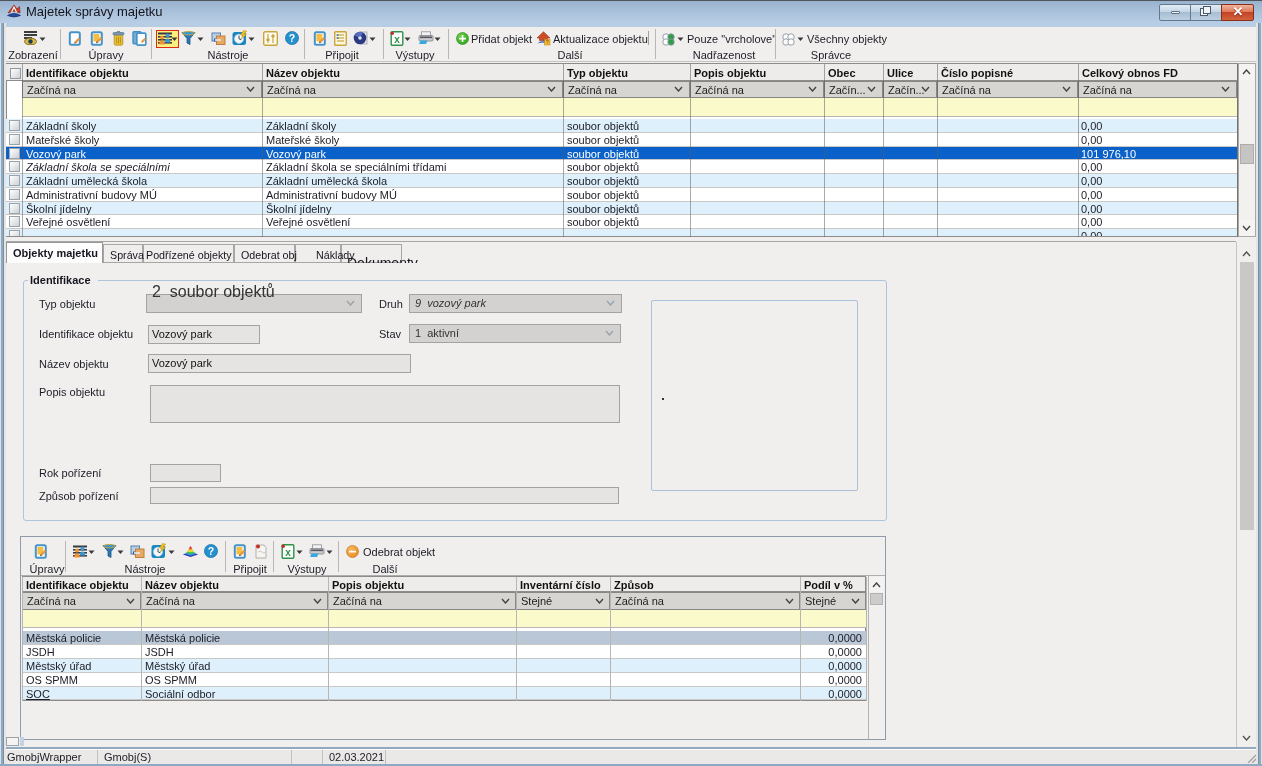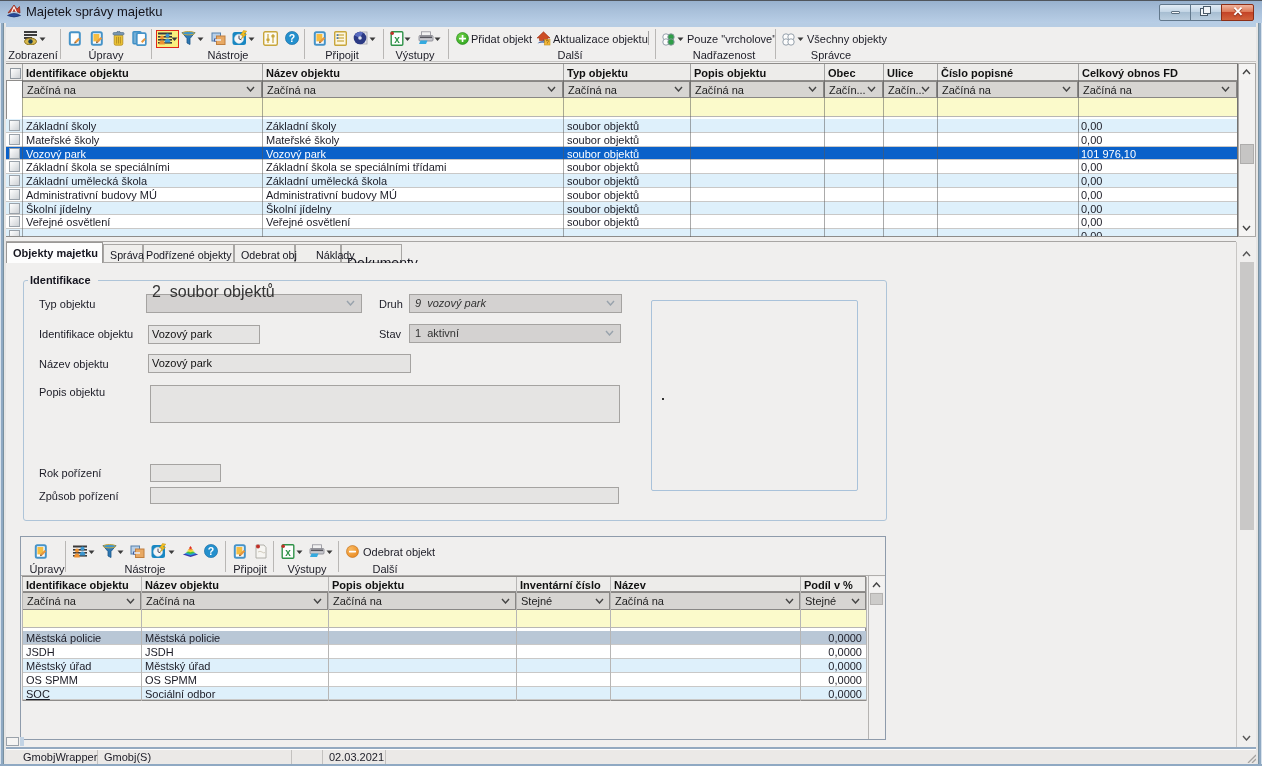--- a/index.html
+++ b/index.html
@@ -343,21 +343,21 @@
 <div style="left:567px;top:133.8px;width:120px;height:12px;font-size:11px;color:#1c1c26;white-space:nowrap;">soubor objektů</div>
 <div style="left:1081px;top:133.8px;width:150px;height:12px;font-size:11px;color:#1c1c26;white-space:nowrap;">0,00</div>
 <div style="left:6px;top:146.5px;width:1231px;height:13.75px;background:#0a61c9;border-bottom:1px solid #c9c8c7;"></div>
 <div style="left:9px;top:147.5px;width:11px;height:11px;background:linear-gradient(135deg,#fff,#cdd1d5);border:1px solid #9aa2aa;"></div>
 <div style="left:26px;top:147.5px;width:230px;height:12px;font-size:11px;color:#fff;white-space:nowrap;overflow:hidden;">Vozový park</div>
 <div style="left:266px;top:147.5px;width:292px;height:12px;font-size:11px;color:#fff;white-space:nowrap;overflow:hidden;">Vozový park</div>
 <div style="left:567px;top:147.5px;width:120px;height:12px;font-size:11px;color:#fff;white-space:nowrap;">soubor objektů</div>
 <div style="left:1081px;top:147.5px;width:150px;height:12px;font-size:11px;color:#fff;white-space:nowrap;">101 976,10</div>
 <div style="left:6px;top:160.2px;width:1231px;height:13.75px;background:#ffffff;border-bottom:1px solid #c9c8c7;"></div>
 <div style="left:9px;top:161.2px;width:11px;height:11px;background:linear-gradient(135deg,#fff,#cdd1d5);border:1px solid #9aa2aa;"></div>
-<div style="left:26px;top:161.2px;width:230px;height:12px;font-size:11px;color:#1c1c26;white-space:nowrap;overflow:hidden;">Základní škola se speciálními</div>
+<div style="left:26px;top:161.2px;width:230px;height:12px;font-size:11px;color:#1c1c26;white-space:nowrap;overflow:hidden;font-style:italic;">Základní škola se speciálními</div>
 <div style="left:266px;top:161.2px;width:292px;height:12px;font-size:11px;color:#1c1c26;white-space:nowrap;overflow:hidden;">Základní škola se speciálními třídami</div>
 <div style="left:567px;top:161.2px;width:120px;height:12px;font-size:11px;color:#1c1c26;white-space:nowrap;">soubor objektů</div>
 <div style="left:1081px;top:161.2px;width:150px;height:12px;font-size:11px;color:#1c1c26;white-space:nowrap;">0,00</div>
 <div style="left:6px;top:174.0px;width:1231px;height:13.75px;background:#def0fb;border-bottom:1px solid #c9c8c7;"></div>
 <div style="left:9px;top:175.0px;width:11px;height:11px;background:linear-gradient(135deg,#fff,#cdd1d5);border:1px solid #9aa2aa;"></div>
 <div style="left:26px;top:175.0px;width:230px;height:12px;font-size:11px;color:#1c1c26;white-space:nowrap;overflow:hidden;">Základní umělecká škola</div>
 <div style="left:266px;top:175.0px;width:292px;height:12px;font-size:11px;color:#1c1c26;white-space:nowrap;overflow:hidden;">Základní umělecká škola</div>
 <div style="left:567px;top:175.0px;width:120px;height:12px;font-size:11px;color:#1c1c26;white-space:nowrap;">soubor objektů</div>
 <div style="left:1081px;top:175.0px;width:150px;height:12px;font-size:11px;color:#1c1c26;white-space:nowrap;">0,00</div>
 <div style="left:6px;top:187.8px;width:1231px;height:13.75px;background:#ffffff;border-bottom:1px solid #c9c8c7;"></div>
@@ -615,21 +615,21 @@
     </div>
 <div style="left:363px;top:546px;width:110px;height:13px;font-size:11px;color:#1c1c26;">Odebrat objekt</div>
 <div style="left:335px;top:563px;width:100px;height:11px;text-align:center;font-size:11px;color:#1c1c26;white-space:nowrap;">Další</div>
 <div style="left:21px;top:575px;width:864px;height:1px;background:#b0aeac;"></div>
 <div style="left:22px;top:576px;width:844px;height:125px;background:#fff;border:1px solid #8e8c8a;"></div>
 <div style="left:22px;top:577px;width:843px;height:15px;background:#edecea;border-bottom:1px solid #8e8c8a;"></div>
 <div style="left:26px;top:579px;width:111px;height:12px;font-size:11px;font-weight:bold;color:#111;overflow:hidden;white-space:nowrap;">Identifikace objektu</div>
 <div style="left:145px;top:579px;width:179px;height:12px;font-size:11px;font-weight:bold;color:#111;overflow:hidden;white-space:nowrap;">Název objektu</div>
 <div style="left:332px;top:579px;width:180px;height:12px;font-size:11px;font-weight:bold;color:#111;overflow:hidden;white-space:nowrap;">Popis objektu</div>
 <div style="left:520px;top:579px;width:86px;height:12px;font-size:11px;font-weight:bold;color:#111;overflow:hidden;white-space:nowrap;">Inventární číslo</div>
-<div style="left:614px;top:579px;width:182px;height:12px;font-size:11px;font-weight:bold;color:#111;overflow:hidden;white-space:nowrap;">Název</div>
+<div style="left:614px;top:579px;width:182px;height:12px;font-size:11px;font-weight:bold;color:#111;overflow:hidden;white-space:nowrap;">Způsob</div>
 <div style="left:804px;top:579px;width:58px;height:12px;font-size:11px;font-weight:bold;color:#111;overflow:hidden;white-space:nowrap;">Podíl v %</div>
 <div style="left:22px;top:592px;width:119px;height:18px;background:#d7d5d2;border:1px solid #898785;"></div>
 <div style="left:27px;top:595px;width:95px;height:12px;font-size:11px;color:#222;overflow:hidden;white-space:nowrap;">Začíná na</div>
 <div style="left:126px;top:598px;width:9px;height:6px;">
       <svg width="9" height="6" viewBox="0 0 9 6">
         <polyline points="1,1 4.5,5 8,1" fill="none" stroke="#444" stroke-width="1.4"></polyline>
       </svg>
     </div>
 <div style="left:141px;top:592px;width:187px;height:18px;background:#d7d5d2;border:1px solid #898785;"></div>
 <div style="left:146px;top:595px;width:163px;height:12px;font-size:11px;color:#222;overflow:hidden;white-space:nowrap;">Začíná na</div>
@@ -705,21 +705,21 @@
 <div style="left:870px;top:593px;width:13px;height:12px;background:#cdccca;border:1px solid #b5b3b1;"></div>
 <div style="left:869px;top:605px;width:15px;height:134px;background:#f1f0ef;"></div>
 <div style="left:6px;top:737px;width:13px;height:9px;background:#f5f4f3;border:1px solid #9aa2aa;"></div>
 <div style="left:20px;top:737px;width:4px;height:9px;background:#c2d3e4;"></div>
 <div style="left:0px;top:747px;width:1262px;height:2px;background:#93a9c0;"></div>
 <div style="left:0px;top:749px;width:1262px;height:15px;background:#ebe9e7;border-top:1px solid #fdfdfd;"></div>
 <div style="left:97px;top:750px;width:1px;height:14px;background:#c3c1bf;"></div>
 <div style="left:291px;top:750px;width:1px;height:14px;background:#c3c1bf;"></div>
 <div style="left:322px;top:750px;width:1px;height:14px;background:#c3c1bf;"></div>
 <div style="left:385px;top:750px;width:1px;height:14px;background:#c3c1bf;"></div>
-<div style="left:7px;top:751px;width:85px;height:12px;font-size:11px;color:#1c1c26;margin-left:16px;">GmobjWrapper</div>
+<div style="left:7px;top:751px;width:85px;height:12px;font-size:11px;color:#1c1c26;">GmobjWrapper</div>
 <div style="left:104px;top:751px;width:85px;height:12px;font-size:11px;color:#1c1c26;">Gmobj(S)</div>
 <div style="left:329px;top:751px;width:70px;height:12px;font-size:11px;color:#1c1c26;">02.03.2021</div>
 <div style="left:1243px;top:750px;width:13px;height:13px;">
       <svg width="13" height="13" viewBox="0 0 13 13">
         <line x1="13" y1="13" x2="13" y2="13" stroke="#a5a3a1" stroke-width="1.3"></line>
         <line x1="9" y1="13" x2="13" y2="9" stroke="#a5a3a1" stroke-width="1.3"></line>
         <line x1="5" y1="13" x2="13" y2="5" stroke="#a5a3a1" stroke-width="1.3"></line>
       </svg>
     </div>
 <div style="left:0px;top:23px;width:1px;height:743px;background:#d8e2ec;"></div>

